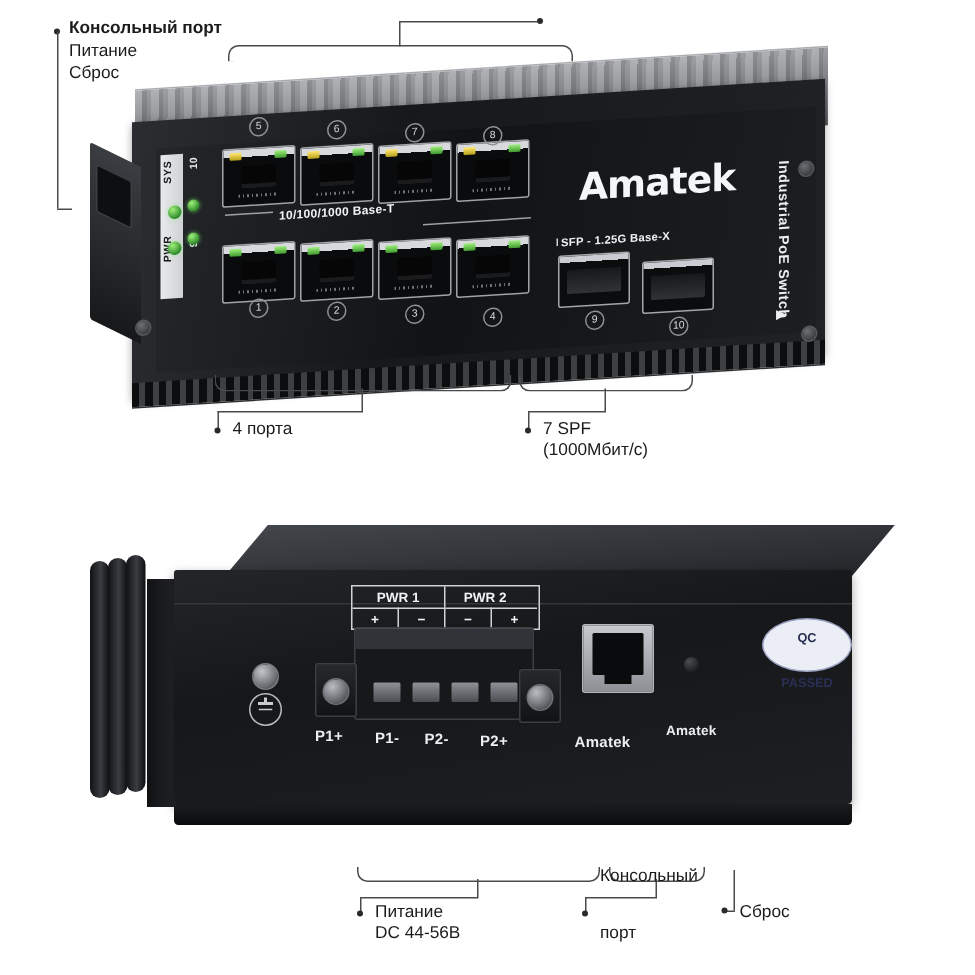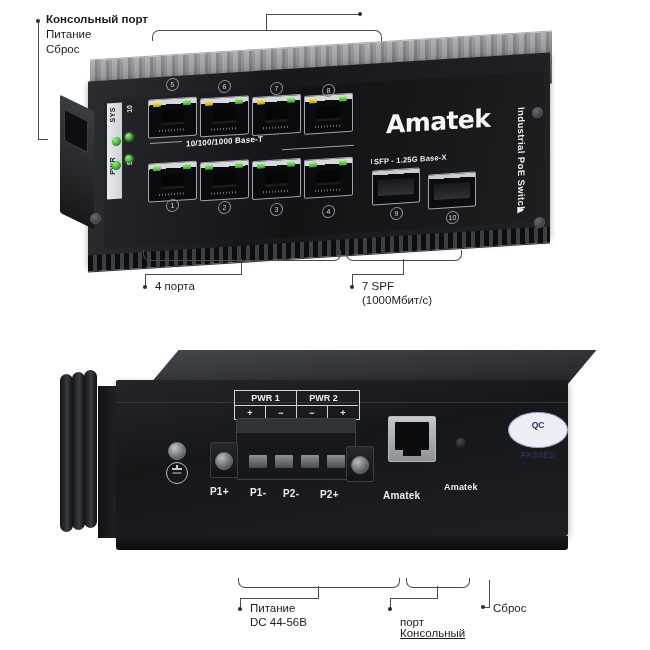--- a/index.html
+++ b/index.html
@@ -416,21 +416,21 @@
   <div class="ln lnv" style="left:240px;top:598px;height:10px;"></div>
   <div class="dot" style="left:238px;top:607px;"></div>
   <div class="anno" style="left:250px;top:601px;">Питание</div>
   <div class="anno" style="left:250px;top:615px;">DC 44-56В</div>
 
   <div class="brk-dn" style="left:406px;top:578px;width:62px;height:9px;"></div>
   <div class="ln lnv" style="left:437px;top:586px;height:12px;"></div>
   <div class="ln lnh" style="left:390px;top:598px;width:48px;"></div>
   <div class="ln lnv" style="left:390px;top:598px;height:10px;"></div>
   <div class="dot" style="left:388px;top:607px;"></div>
-  <div class="anno" style="left:400px;top:626px;text-decoration:underline;">Консольный</div>
+  <div class="anno" style="left:400px;top:577px;">Консольный</div>
   <div class="anno" style="left:400px;top:615px;">порт</div>
 
   <div class="ln lnv" style="left:489px;top:580px;height:27px;"></div>
   <div class="ln lnh" style="left:483px;top:607px;width:7px;"></div>
   <div class="dot" style="left:481px;top:605px;"></div>
   <div class="anno" style="left:493px;top:601px;">Сброс</div>
 
 </div>
 
 </body></html>

